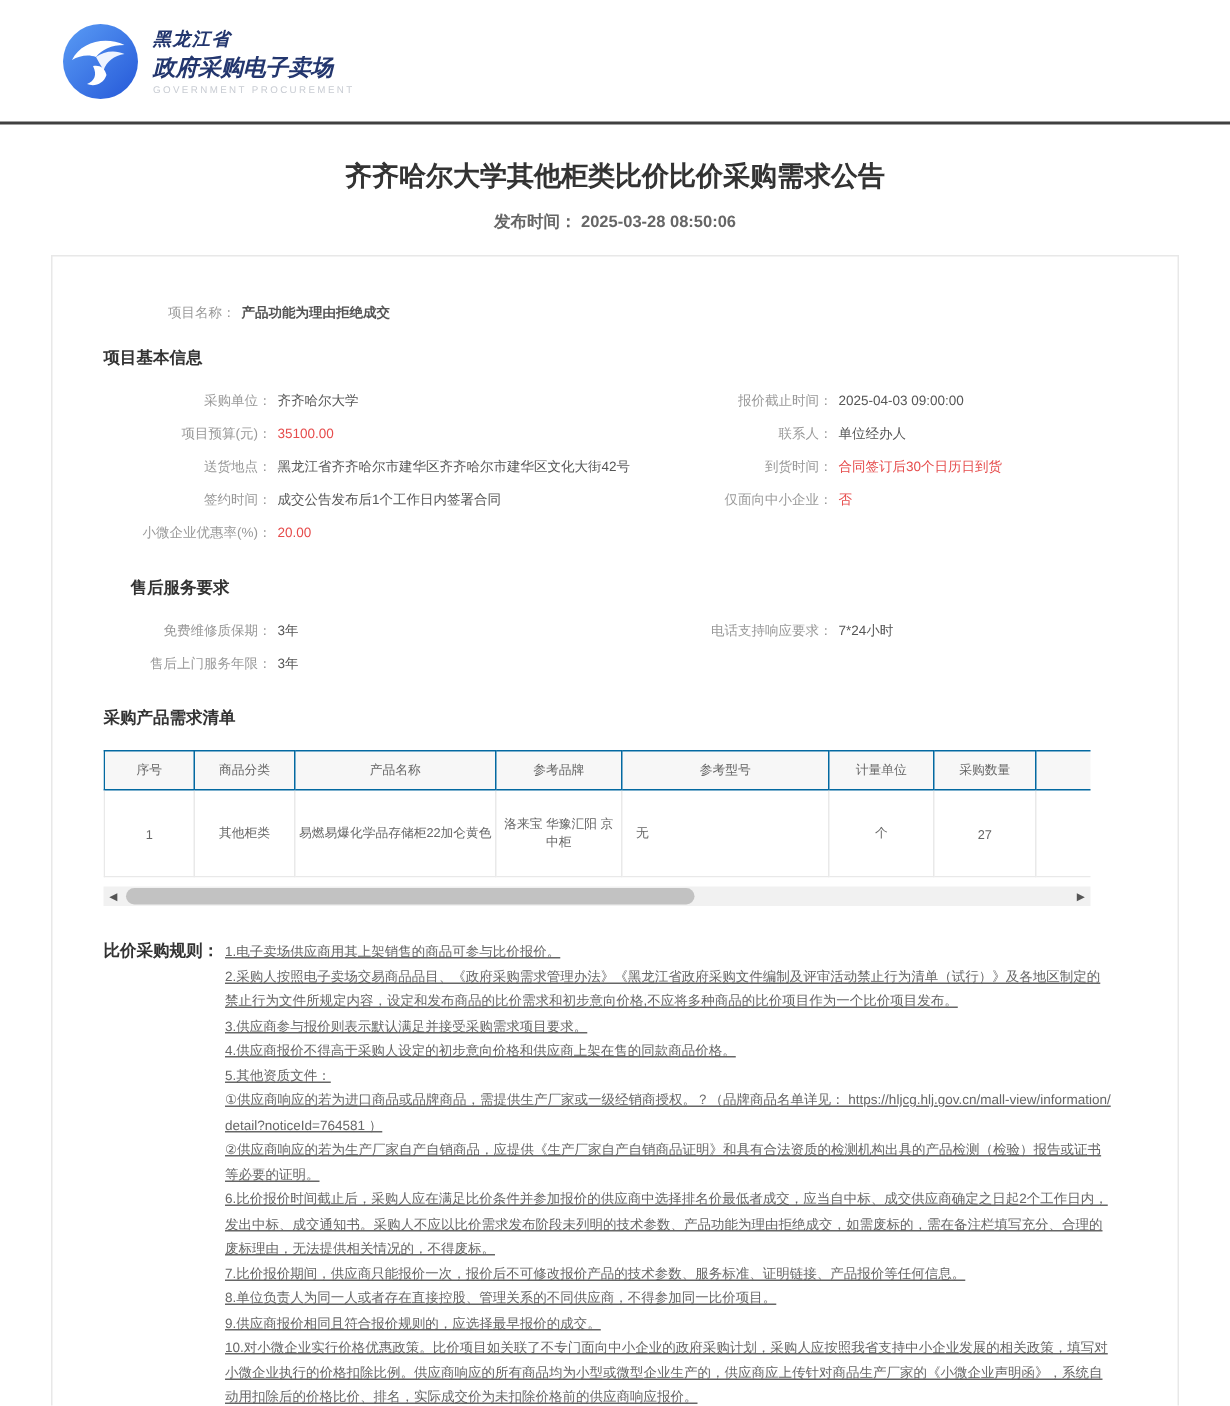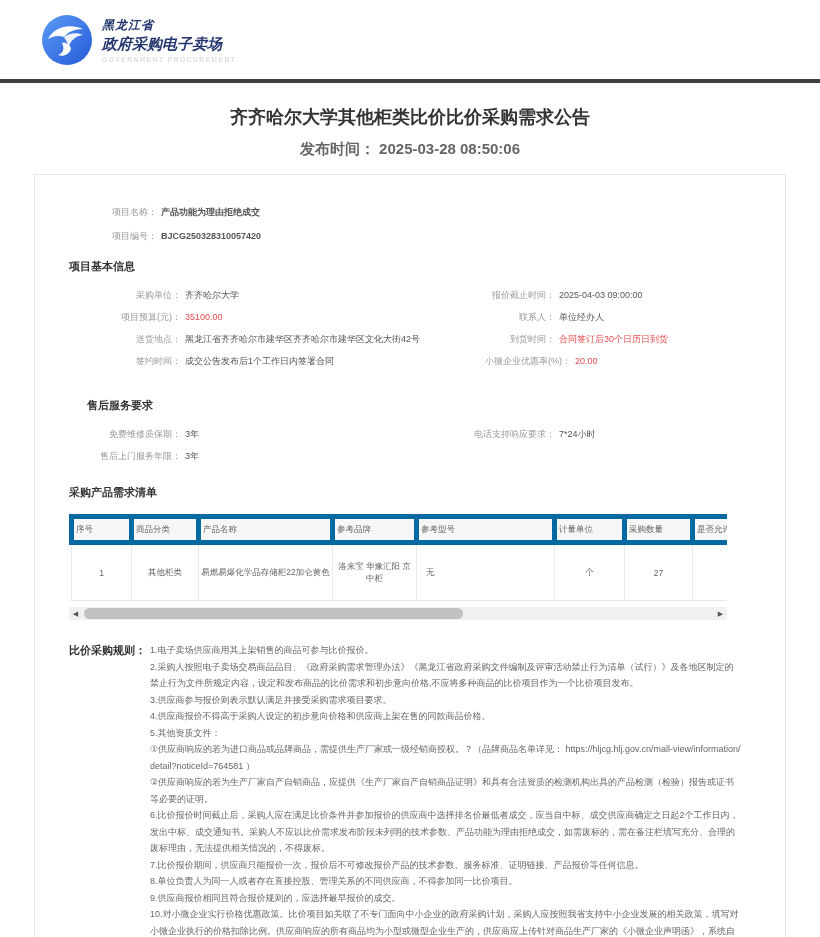--- a/index.html
+++ b/index.html
@@ -1,59 +1,59 @@
 <!DOCTYPE html>
 <html><head>
 <meta charset="utf-8">
 <style>
   * { margin:0; padding:0; box-sizing:border-box; }
   html,body { width:820px; height:937px; overflow:hidden; background:#fff;
     font-family:"Liberation Sans","DejaVu Sans",sans-serif; }
   
-  .header { height:83px; background:#fff; border-bottom:4px solid #404040;
+  .header { height:83px; background:#fff; border-bottom:2px solid #404040;
     display:flex; align-items:center; padding-left:42px; }
   .logo { display:flex; align-items:center; cursor:pointer; }
   .logo-circle { width:50px; height:50px; flex-shrink:0; }
   .logo-text { margin-left:10px; font-style:italic; color:#23366e; }
   .logo-l1 { font-size:12px; font-weight:bold; letter-spacing:1px; }
   .logo-l2 { font-size:15px; font-weight:bold; margin-top:1px; }
   .logo-l3 { font-size:6.5px; color:#c8ccd3; letter-spacing:1.6px; font-style:normal; margin-top:2px; }
   
   .notice-title { margin-top:22px; text-align:center; font-size:18px; font-weight:bold; color:#333; }
-  .publish-line { margin-top:11px; text-align:center; font-size:15px; font-weight:bold; color:#666; }
+  .publish-line { margin-top:11px; text-align:center; font-size:11px; font-weight:bold; color:#666; }
   
   .card { width:752px; margin:15px auto 0; border:1px solid #e8e8e8; background:#fff;
     padding:30px 34px 40px; min-height:790px; }
   .kv { display:flex; font-size:9px; line-height:14px; margin-bottom:10px; }
   .kv .lbl { color:#999; text-align:right; flex-shrink:0; }
   .kv .val { color:#555; margin-left:4px; }
   .proj .lbl { width:88px; }
   .proj .val { font-weight:bold; color:#555; }
   .sec-heading { font-size:11px; font-weight:bold; color:#333; margin:16px 0 14px; }
   .info-grid { display:grid; grid-template-columns:390px 1fr; row-gap:8px; }
   .info-grid .kv { margin:0; }
   .cell-l .lbl { width:112px; }
   .cell-r .lbl { width:96px; }
   .red { color:#e64c4c !important; }
   
   .table-wrap { width:658px; overflow:hidden; margin-top:2px; }
   table { border-collapse:collapse; table-layout:fixed; width:760px; font-size:8.5px; color:#666; }
-  th { background:#f7f7f7; border:5px solid #0369a1; font-weight:normal; color:#666;
-    height:26px; padding:2px; text-align:left; }
+  th { background:#f7f7f7; border:1px solid #0369a1; font-weight:normal; color:#666;
+    height:26px; padding:2px; text-align:center; }
   td { border:1px solid #e9e9e9; height:58px; padding:2px; text-align:center; color:#666; }
   td.al { text-align:left; padding-left:9px; }
   .hscroll { width:658px; height:13px; background:#f1f1f1; display:flex; align-items:center; margin-top:6px; }
   .hs-arrow { width:13px; height:13px; font-size:7px; color:#555; display:flex; align-items:center; justify-content:center; cursor:pointer; }
   .hs-track { flex:1; height:13px; position:relative; cursor:pointer; }
   .hs-thumb { position:absolute; left:2px; top:1px; width:60%; height:11px; background:#c2c2c2; border-radius:6px; cursor:grab; }
   
   .rules { display:flex; margin-top:22px; }
   .rules-label { font-size:11px; font-weight:bold; color:#333; white-space:nowrap; line-height:16.5px; flex-shrink:0; }
   .rules-body { margin-left:4px; width:592px; font-size:9px; color:#666; line-height:16.5px; word-break:break-all; }
-  .rules-body p { margin:0; }
+  .rules-body p { margin:0;text-decoration:underline; }
 </style>
 </head>
 <body>
 
 <div class="header">
   <div class="logo">
     <svg class="logo-circle" viewBox="0 0 50 50">
       <defs>
         <linearGradient id="lg" x1="0" y1="0" x2="1" y2="1">
           <stop offset="0" stop-color="#5a9cf5"></stop>
@@ -78,24 +78,20 @@
   <span>发布时间：</span>
   <span>2025-03-28 08:50:06</span>
 </div>
 
 <div class="card">
 
   <div class="kv proj">
     <span class="lbl">项目名称：</span>
     <span class="val">产品功能为理由拒绝成交</span>
   </div>
-  <div class="kv proj">
-    <span class="lbl">项目编号：</span>
-    <span class="val">BJCG250328310057420</span>
-  </div>
 
   <div class="sec-heading">项目基本信息</div>
   <div class="info-grid">
     <div class="kv cell-l">
       <span class="lbl">采购单位：</span>
       <span class="val">齐齐哈尔大学</span>
     </div>
     <div class="kv cell-r">
       <span class="lbl">报价截止时间：</span>
       <span class="val">2025-04-03 09:00:00</span>
@@ -112,20 +108,24 @@
       <span class="lbl">送货地点：</span>
       <span class="val">黑龙江省齐齐哈尔市建华区齐齐哈尔市建华区文化大街42号</span>
     </div>
     <div class="kv cell-r">
       <span class="lbl">到货时间：</span>
       <span class="val red">合同签订后30个日历日到货</span>
     </div>
     <div class="kv cell-l">
       <span class="lbl">签约时间：</span>
       <span class="val">成交公告发布后1个工作日内签署合同</span>
+    </div>
+    <div class="kv cell-r">
+      <span class="lbl">仅面向中小企业：</span>
+      <span class="val red">否</span>
     </div>
     <div class="kv cell-l">
       <span class="lbl">小微企业优惠率(%)：</span>
       <span class="val red">20.00</span>
     </div>
     <div class="kv cell-r"></div>
   </div>
 
   <div class="sec-heading" style="margin-top:22px;margin-left:18px;">售后服务要求</div>
   <div class="info-grid">

